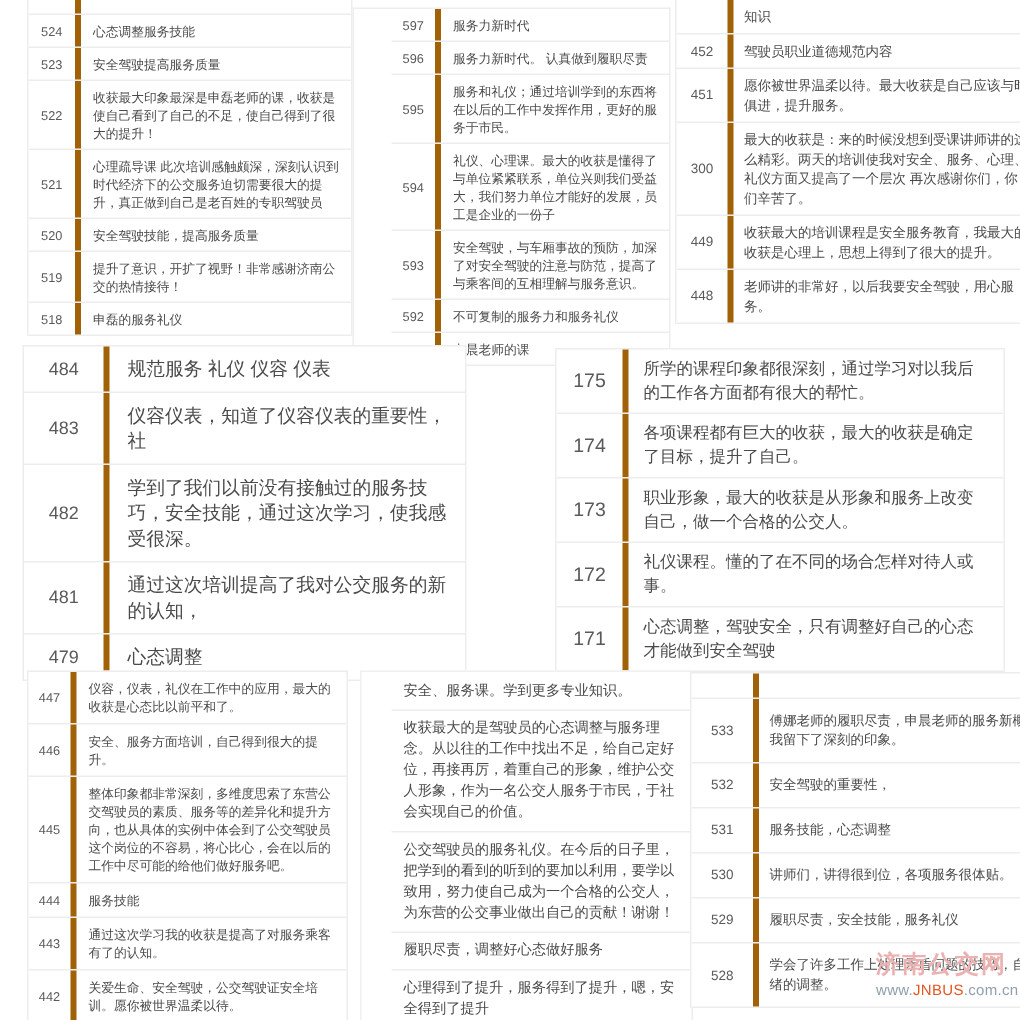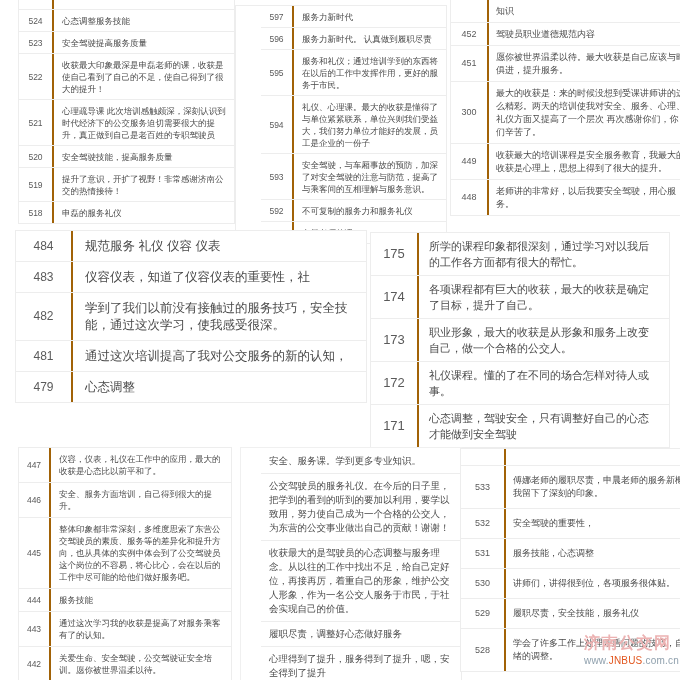--- a/index.html
+++ b/index.html
@@ -3,21 +3,21 @@
 <meta charset="utf-8">
 <style>
   * { box-sizing: border-box; margin: 0; padding: 0; }
   html,body { background:#fff; }
   body { font-family: "Liberation Sans", "DejaVu Sans", sans-serif; }
   #stage { position: relative; width: 680px; height: 680px; overflow: hidden; background: #fff; }
 
   .card { position: absolute; background: #fff; color: #4a4a4a; }
   .row  { display: flex; align-items: stretch; border-bottom: 1px solid #ededed; }
   .cell.num { flex: none; display: flex; align-items: center; justify-content: center;
-              color: #5a5a5a; border-right: 2px solid #a16207; }
+              color: #5a5a5a; border-right: 4px solid #a16207; }
   .cell.txt { flex: 1; display: flex; align-items: center; color: #4a4a4a; }
 
   
   .card-a { left: 18px; top: -14px; width: 217px; font-size: 8.5px; line-height: 12px;
             border-left: 1px solid #ededed; border-right: 1px solid #ededed; }
   .card-a .num { width: 35px; }
   .card-a .txt { padding: 4.5px 8px; }
   .card-a .row:first-child { min-height: 24px; }
 
   
@@ -27,21 +27,21 @@
   .card-b .txt { padding: 4.5px 8px; }
 
   
   .card-c { left: 450px; top: 0; width: 245px; font-size: 9px; line-height: 13px;
             border-left: 1px solid #ededed; }
   .card-c .num { width: 38px; }
   .card-c .txt { padding: 4.5px 8px 4.5px 7px; }
   .card-c .row:first-child { min-height: 20px; }
 
   
-  .card-d { left: 15px; top: 230px; width: 352px; font-size: 12.5px; line-height: 17px;
+  .card-d { left: 15px; top: 230px; width: 296px; font-size: 12.5px; line-height: 17px;
             border: 1px solid #ededed; border-bottom: none; color:#454545; }
   .card-d .num { width: 57px; font-size: 12px; }
   .card-d .txt { padding: 6.5px 12px; }
 
   
   .card-e { left: 370px; top: 232px; width: 300px; font-size: 11px; line-height: 16px;
             border: 1px solid #ededed; border-bottom: none; color:#454545; }
   .card-e .num { width: 48px; font-size: 13px; }
   .card-e .txt { padding: 5px 10px; }
 
@@ -232,24 +232,24 @@
       <div class="row">
         <div class="cell num">442</div>
         <div class="cell txt">关爱生命、安全驾驶，公交驾驶证安全培训。愿你被世界温柔以待。</div>
       </div>
     </div>
   <div class="card card-g">
       <div class="row">
         <div class="cell txt">安全、服务课。学到更多专业知识。</div>
       </div>
       <div class="row">
+        <div class="cell txt">收获最大的是驾驶员的心态调整与服务理念。从以往的工作中找出不足，给自己定好位，再接再厉，着重自己的形象，维护公交人形象，作为一名公交人服务于市民，于社会实现自己的价值。</div>
+      </div>
+      <div class="row">
         <div class="cell txt">公交驾驶员的服务礼仪。在今后的日子里，把学到的看到的听到的要加以利用，要学以致用，努力使自己成为一个合格的公交人，为东营的公交事业做出自己的贡献！谢谢！</div>
-      </div>
-      <div class="row">
-        <div class="cell txt">收获最大的是驾驶员的心态调整与服务理念。从以往的工作中找出不足，给自己定好位，再接再厉，着重自己的形象，维护公交人形象，作为一名公交人服务于市民，于社会实现自己的价值。</div>
       </div>
       <div class="row">
         <div class="cell txt">履职尽责，调整好心态做好服务</div>
       </div>
       <div class="row">
         <div class="cell txt">心理得到了提升，服务得到了提升，嗯，安全得到了提升</div>
       </div>
     </div>
   <div class="card card-h">
       <div class="row">

